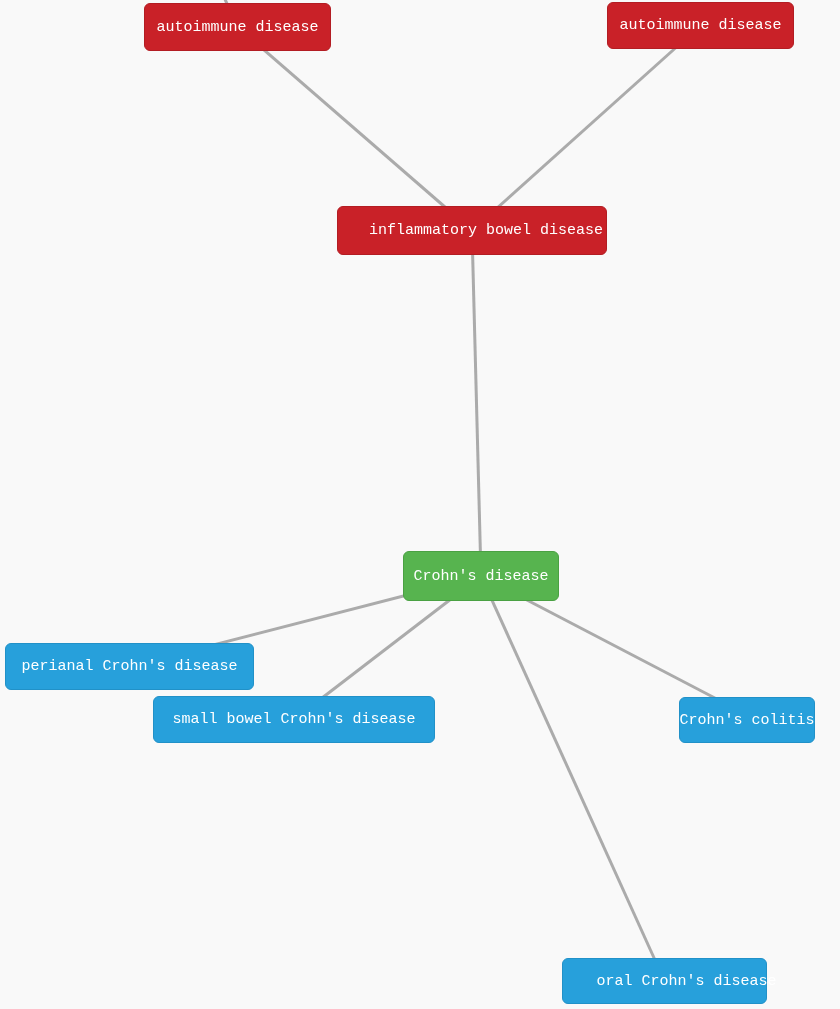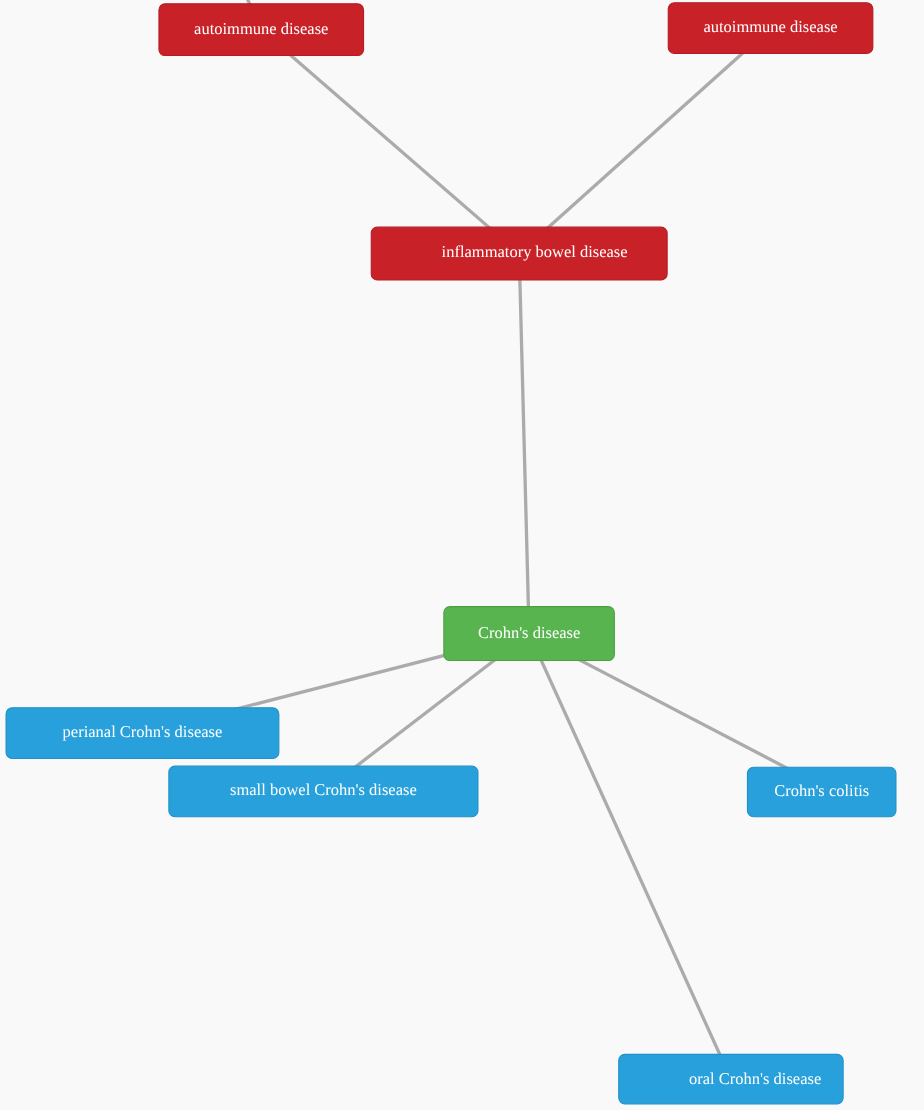--- a/index.html
+++ b/index.html
@@ -5,21 +5,21 @@
   html, body {
     margin: 0;
     padding: 0;
   }
   .canvas {
     position: relative;
     width: 840px;
     height: 1009px;
     background: var(--background, #f9f9f9);
     overflow: hidden;
-    font-family: Liberation Serif, serif;
+    font-family: Liberation Mono, monospace;
   }
   .edge-layer {
     position: absolute;
     left: 0;
     top: 0;
     width: 840px;
     height: 1009px;
     z-index: 1;
   }
   .edge-layer line {

